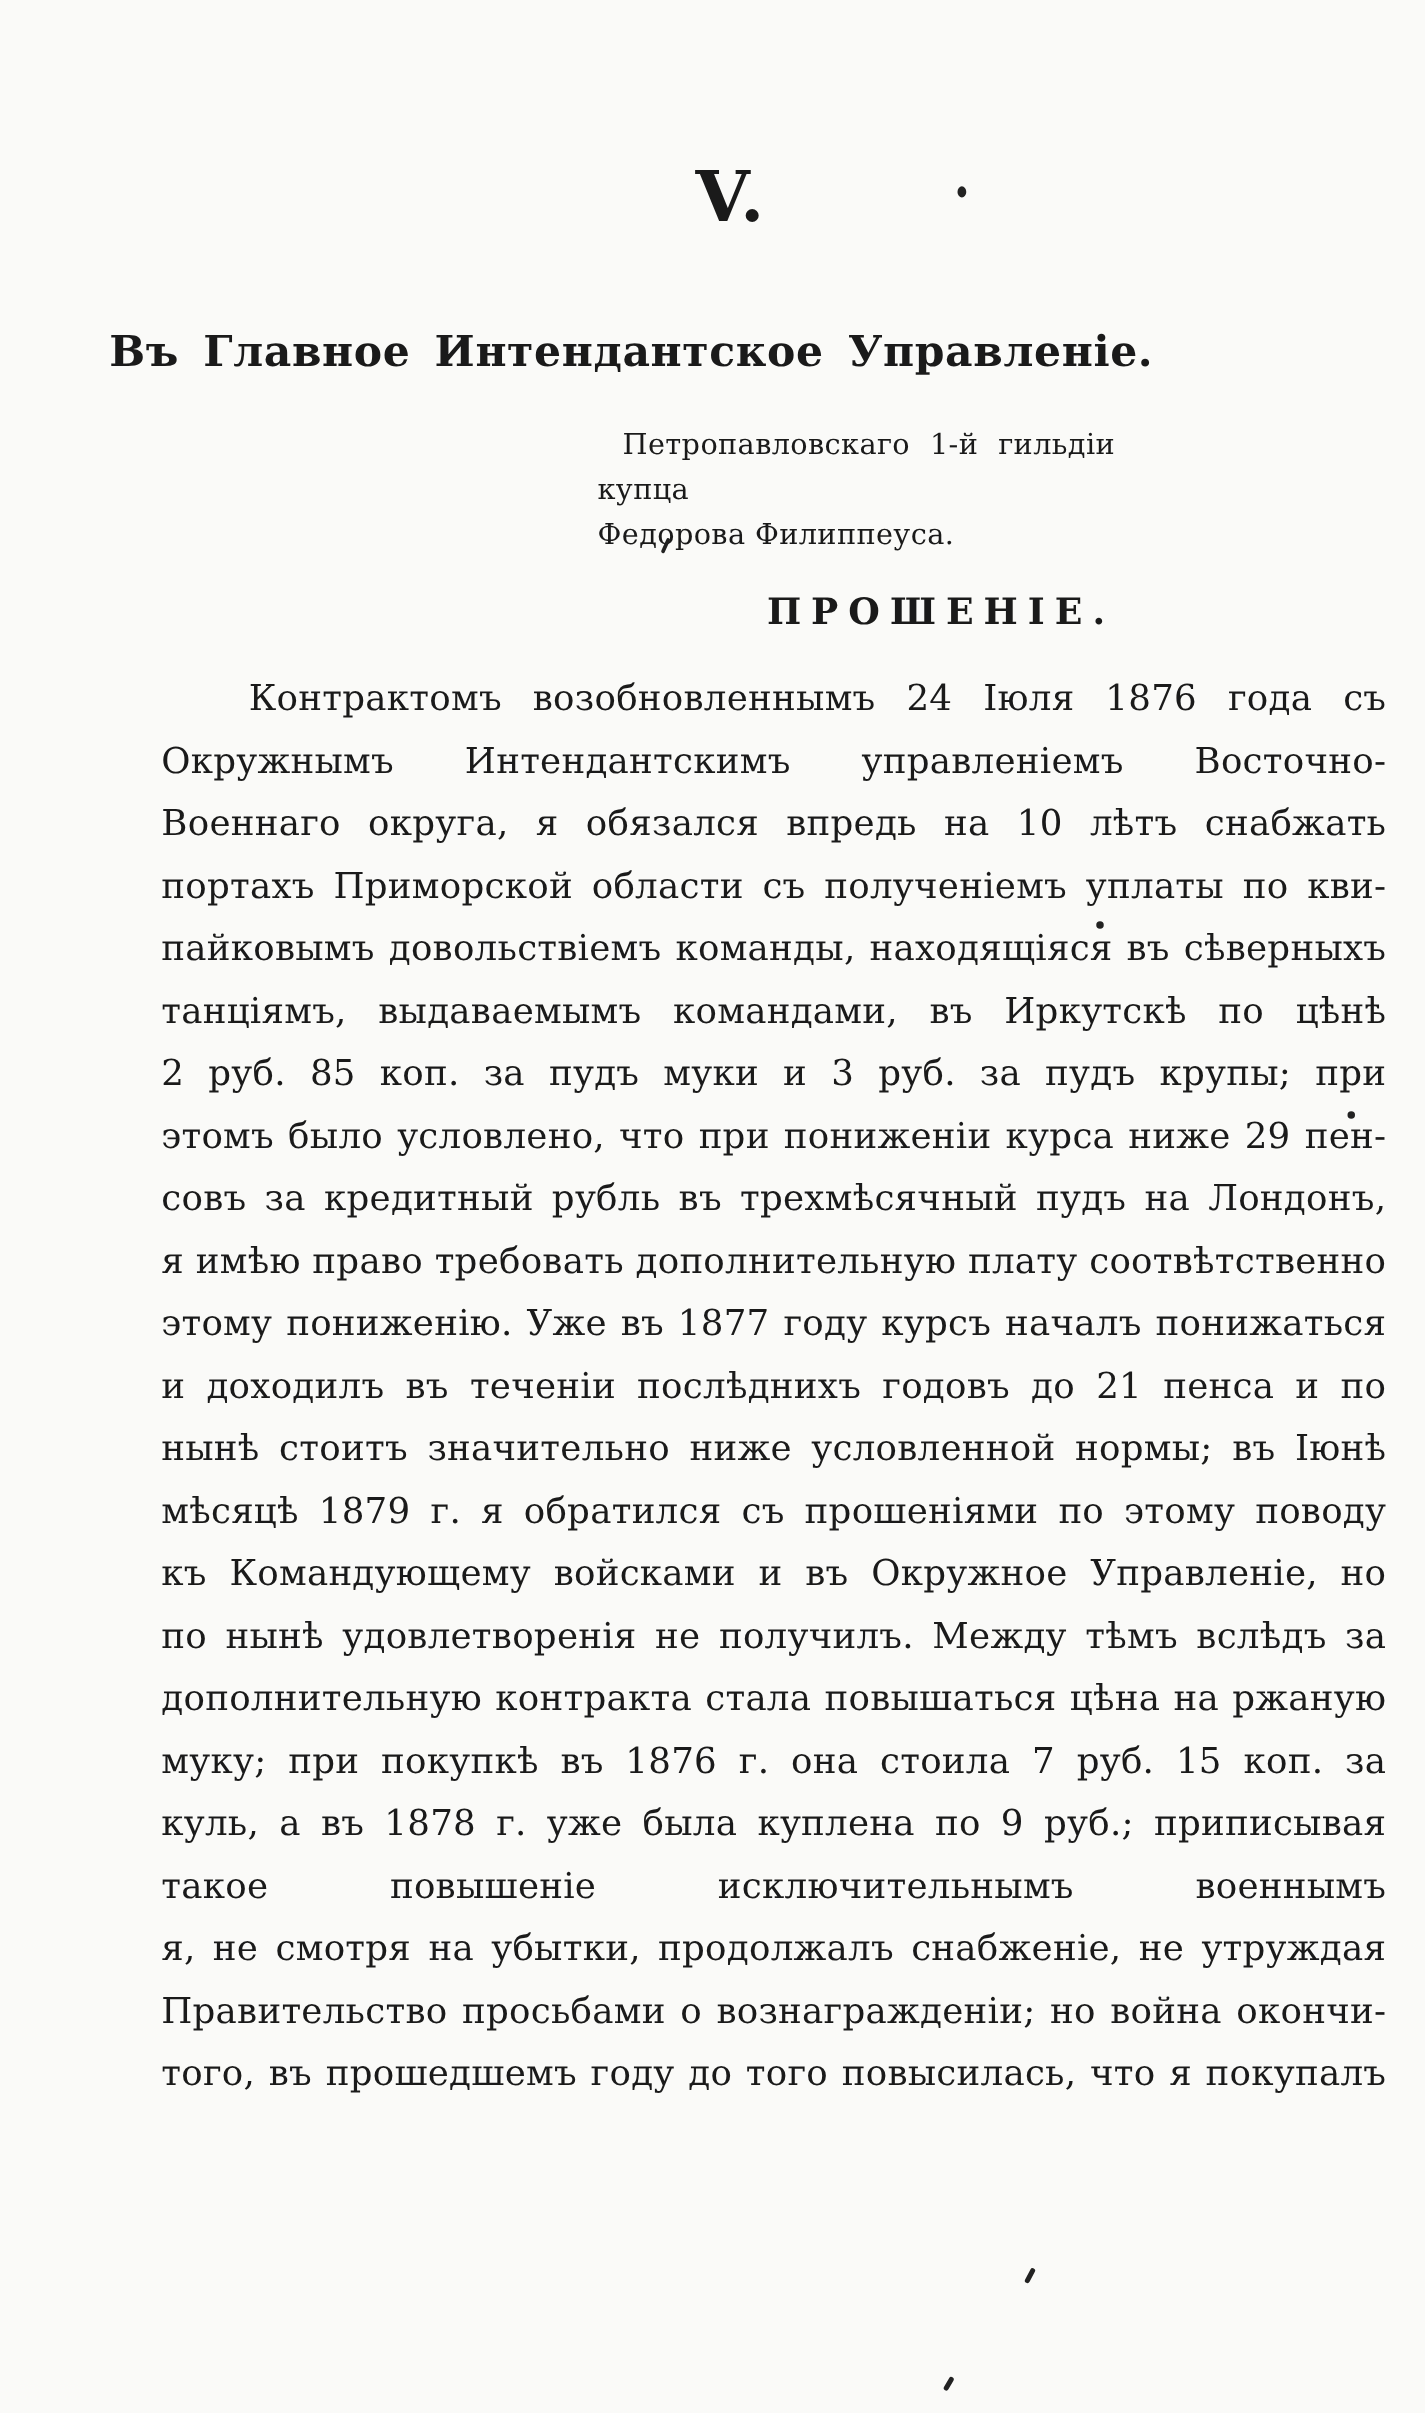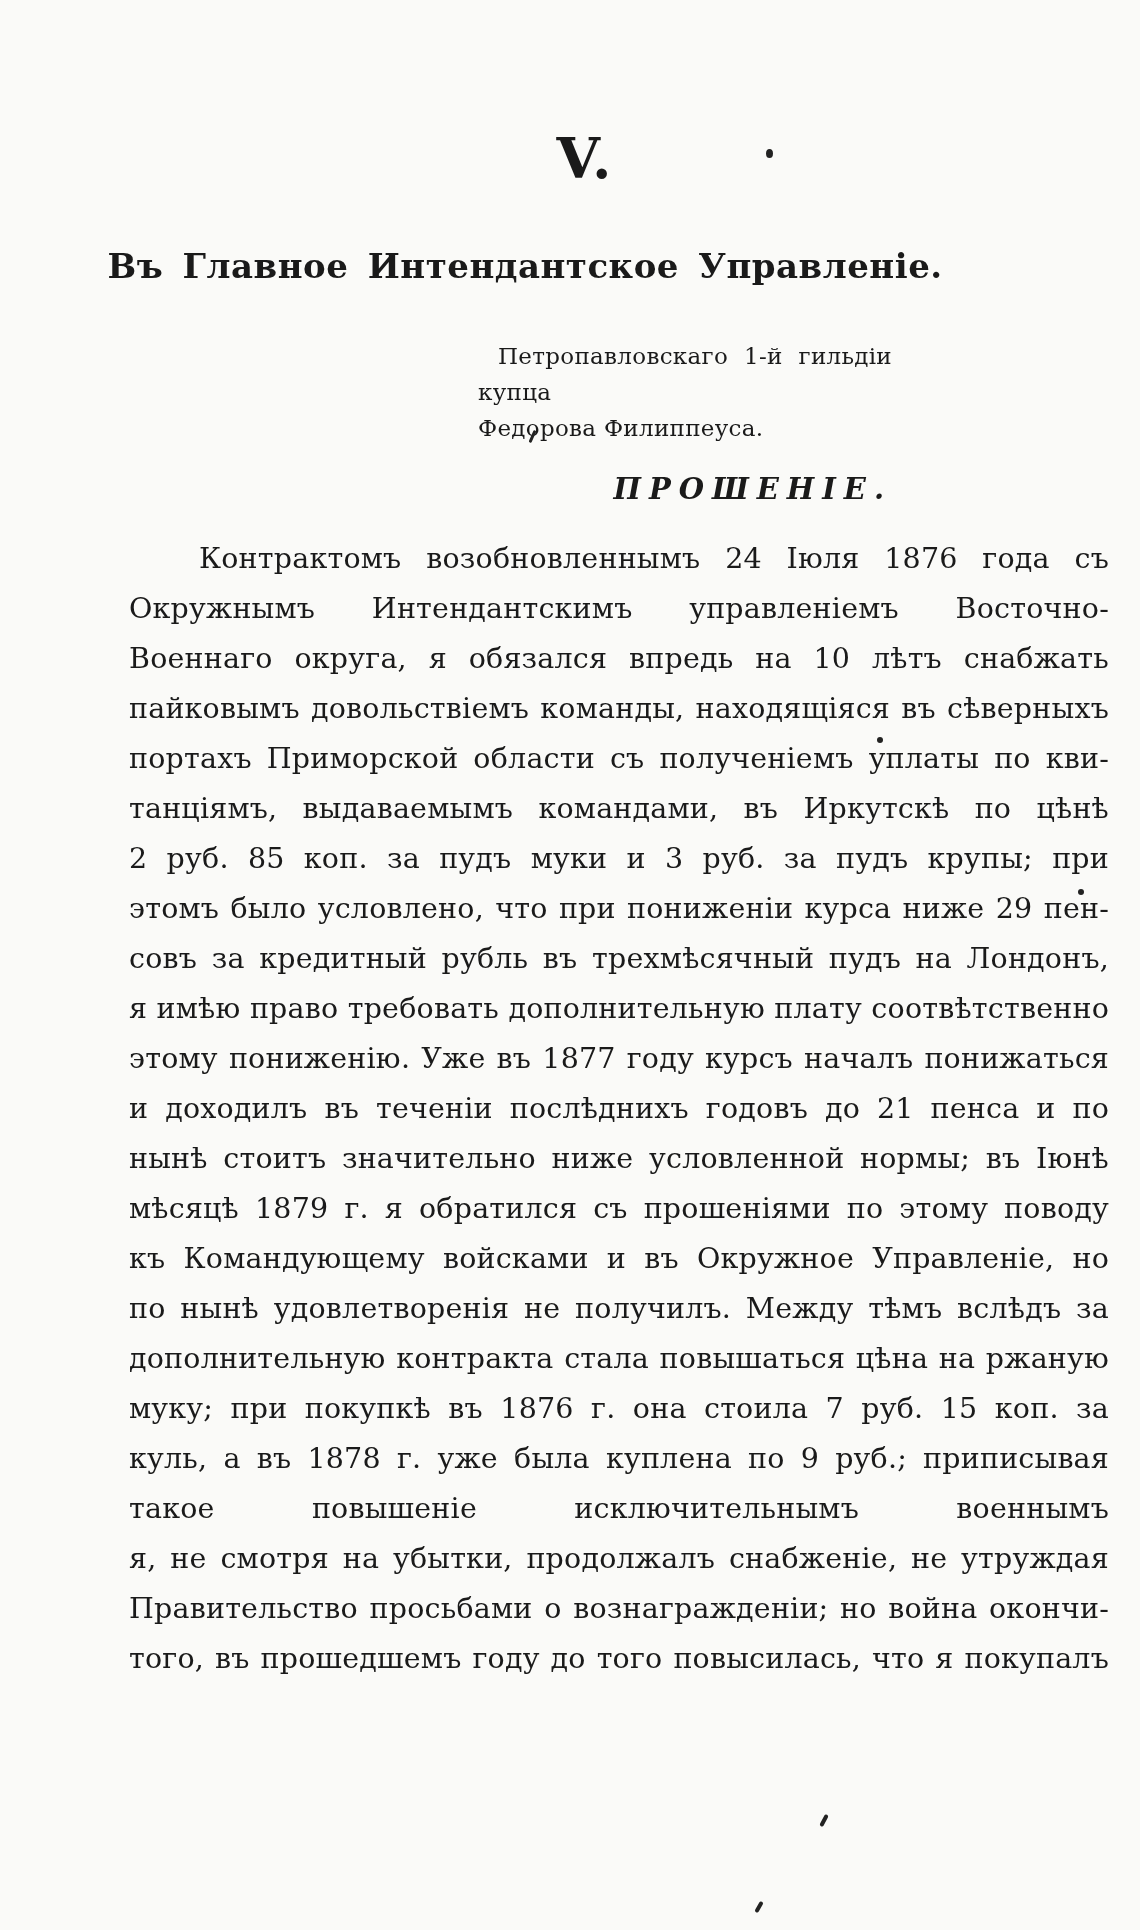--- a/index.html
+++ b/index.html
@@ -20,33 +20,32 @@
     width: 1000px;
     text-align: center;
     font-size: 56px;
     font-weight: bold;
     line-height: 1;
     letter-spacing: 2px;
   }
 
   .page-title {
     position: absolute;
-    top: 244px;
+    top: 260px;
     left: 85px;
     width: 980px;
     padding-right: 140px;
     box-sizing: border-box;
     text-align: center;
     font-size: 34px;
     font-weight: bold;
     word-spacing: 7px;
     letter-spacing: 0.5px;
     line-height: 1.3;
     white-space: nowrap;
-    margin-left: 20px;
   }
 
   .petitioner {
     position: absolute;
     top: 338px;
     left: 478px;
     width: 414px;
     font-size: 23px;
     line-height: 36px;
     letter-spacing: 0.3px;
@@ -58,21 +57,20 @@
   .petition-heading {
     position: absolute;
     top: 472px;
     left: 478px;
     width: 414px;
     text-align: right;
     font-size: 29px;
     font-weight: bold;
     letter-spacing: 8px;
     white-space: nowrap;
-    font-style: italic;
   }
 
   .body-text {
     position: absolute;
     top: 534px;
     left: 85px;
     width: 980px;
     font-size: 28.5px;
     line-height: 50px;
     letter-spacing: 0.2px;
@@ -110,22 +108,22 @@
   <div class="p-line first">Петропавловскаго 1-й гильдіи купца</div>
   <div class="p-line last">Федорова Филиппеуса.</div>
 </div>
 
 <div class="petition-heading">ПРОШЕНІЕ.</div>
 
 <div class="body-text">
   <div class="b-line indent">Контрактомъ возобновленнымъ 24 Іюля 1876 года съ</div>
   <div class="b-line">Окружнымъ Интендантскимъ управленіемъ Восточно-Сибирскаго</div>
   <div class="b-line">Военнаго округа, я обязался впредь на 10 лѣтъ снабжать</div>
+  <div class="b-line">портахъ Приморской области съ полученіемъ уплаты по кви-</div>
   <div class="b-line">пайковымъ довольствіемъ команды, находящіяся въ сѣверныхъ</div>
-  <div class="b-line">портахъ Приморской области съ полученіемъ уплаты по кви-</div>
   <div class="b-line">танціямъ, выдаваемымъ командами, въ Иркутскѣ по цѣнѣ</div>
   <div class="b-line">2 руб. 85 коп. за пудъ муки и 3 руб. за пудъ крупы; при</div>
   <div class="b-line">этомъ было условлено, что при пониженіи курса ниже 29 пен-</div>
   <div class="b-line">совъ за кредитный рубль въ трехмѣсячный пудъ на Лондонъ,</div>
   <div class="b-line">я имѣю право требовать дополнительную плату соотвѣтственно</div>
   <div class="b-line">этому пониженію. Уже въ 1877 году курсъ началъ понижаться</div>
   <div class="b-line">и доходилъ въ теченіи послѣднихъ годовъ до 21 пенса и по</div>
   <div class="b-line">нынѣ стоитъ значительно ниже условленной нормы; въ Іюнѣ</div>
   <div class="b-line">мѣсяцѣ 1879 г. я обратился съ прошеніями по этому поводу</div>
   <div class="b-line">къ Командующему войсками и въ Окружное Управленіе, но</div>

